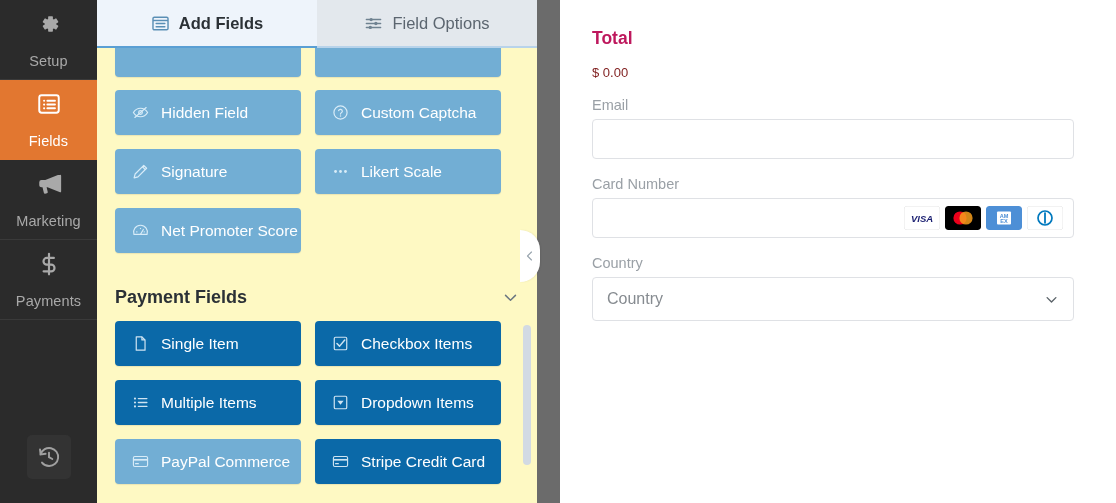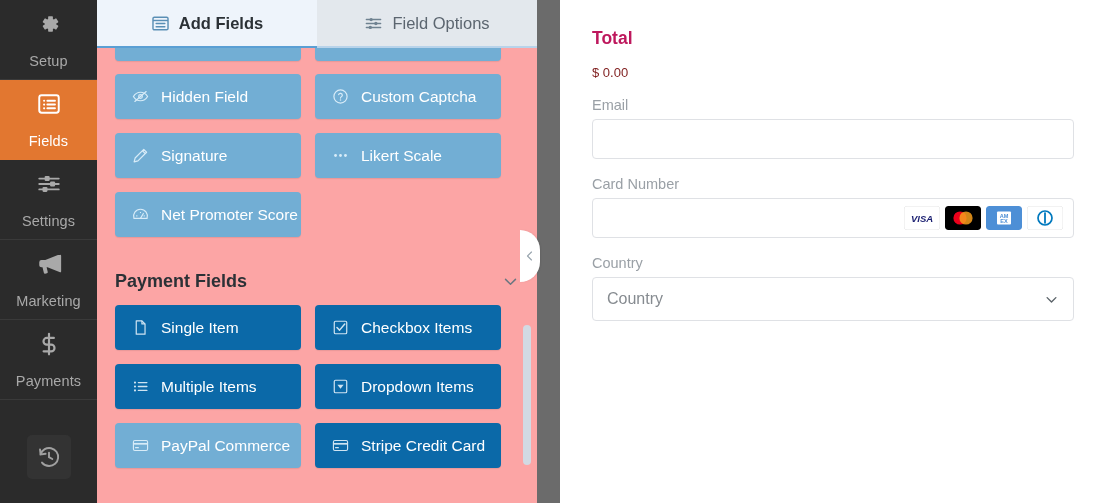--- a/index.html
+++ b/index.html
@@ -40,21 +40,21 @@
     background: #333333;
     display: flex; align-items: center; justify-content: center;
     color: #a0a0a0; cursor: pointer;
   }
   .revision-btn svg { width: 24px; height: 24px; display:block; }
 
   
   .panel {
     width: 440px; flex: 0 0 440px;
     height: 503px;
-    background: #fca5a5;
+    background: #fef9c3;
     position: relative;
     overflow: hidden;
   }
   .tabs { display: flex; height: 48px; background: #dfe6ec; position: relative; z-index: 3; }
   .tab {
     flex: 1 1 50%;
     display: flex; align-items: center; justify-content: center;
     gap: 9px;
     font-size: 16.5px;
     color: #5c6670;
@@ -66,21 +66,21 @@
     background: #eef4fb;
     color: #2b3136;
     font-weight: bold;
     border-bottom: 2px solid #5a9fd4;
   }
   .tab-ico { width: 19px; height: 19px; color: #6f8291; display:block; }
   .tab.active .tab-ico { color: #5a8fb5; }
   .tab-ico svg { width: 19px; height: 19px; display: block; }
 
   .panel-scroll {
-    position: absolute; top: 32px; left: 0;
+    position: absolute; top: 48px; left: 0;
     width: 440px; height: 455px;
     padding: 0 18px 0 18px;
   }
   .cut-row { display: flex; gap: 14px; margin-top: -16px; }
   .fields-grid { display: flex; flex-wrap: wrap; gap: 14px; margin-top: 13px; }
   .field-btn {
     width: 186px; height: 45px;
     border-radius: 4px;
     background: #0b69a8;
     color: #ffffff;
@@ -192,33 +192,20 @@
             <circle cx="7.5" cy="12.5" r="1" fill="currentColor" stroke="none"></circle>
             <circle cx="7.5" cy="16" r="1" fill="currentColor" stroke="none"></circle>
             <line x1="10.5" y1="9" x2="17.5" y2="9" stroke-linecap="round"></line>
             <line x1="10.5" y1="12.5" x2="17.5" y2="12.5" stroke-linecap="round"></line>
             <line x1="10.5" y1="16" x2="17.5" y2="16" stroke-linecap="round"></line>
           </svg>
       </span>
       <span class="sb-label">Fields</span>
     </div>
 
-    <div class="sb-item">
-      <span class="sb-ico">
-        <svg viewBox="0 0 24 24" fill="none" stroke="currentColor" stroke-width="1.7">
-            <line x1="3" y1="7" x2="21" y2="7" stroke-linecap="round"></line>
-            <line x1="3" y1="12" x2="21" y2="12" stroke-linecap="round"></line>
-            <line x1="3" y1="17" x2="21" y2="17" stroke-linecap="round"></line>
-            <rect x="8" y="4.6" width="4.6" height="4.6" rx="1" fill="currentColor" stroke="none"></rect>
-            <rect x="13" y="9.7" width="4.6" height="4.6" rx="1" fill="currentColor" stroke="none"></rect>
-            <rect x="6" y="14.7" width="4.6" height="4.6" rx="1" fill="currentColor" stroke="none"></rect>
-          </svg>
-      </span>
-      <span class="sb-label">Settings</span>
-    </div>
 
     <div class="sb-item">
       <span class="sb-ico">
         <svg viewBox="0 0 24 24" fill="currentColor">
             <path d="M20.2 3.6L8.6 8.3H5.1A2.1 2.1 0 003 10.4v2.5c0 1.2.9 2.1 2.1 2.1h.9l1.3 5.2c.1.5.6.8 1.1.7l1.7-.4c.6-.1.9-.7.7-1.3l-1-4.2h.8l11.6 4.7c.5.2 1-.2 1-.7V4.3c0-.6-.5-.9-1-.7z"></path>
           </svg>
       </span>
       <span class="sb-label">Marketing</span>
     </div>
 

